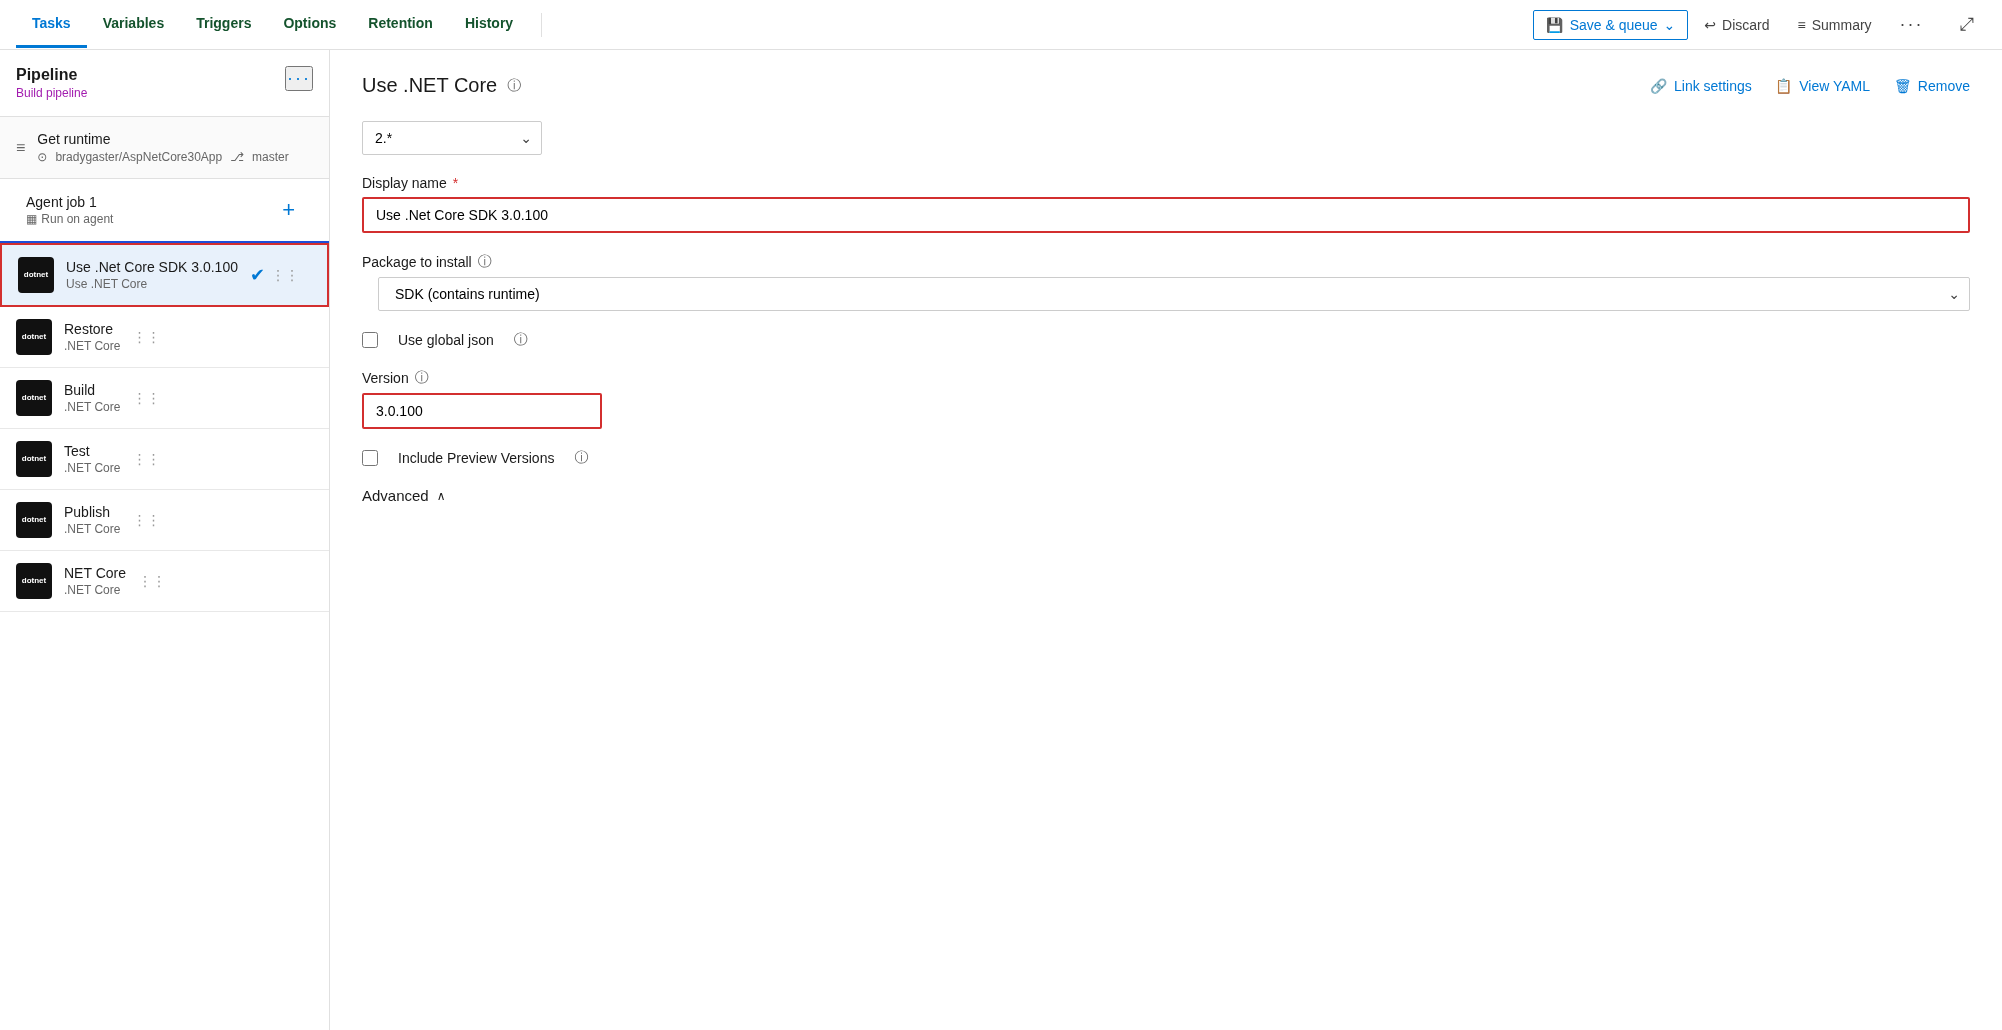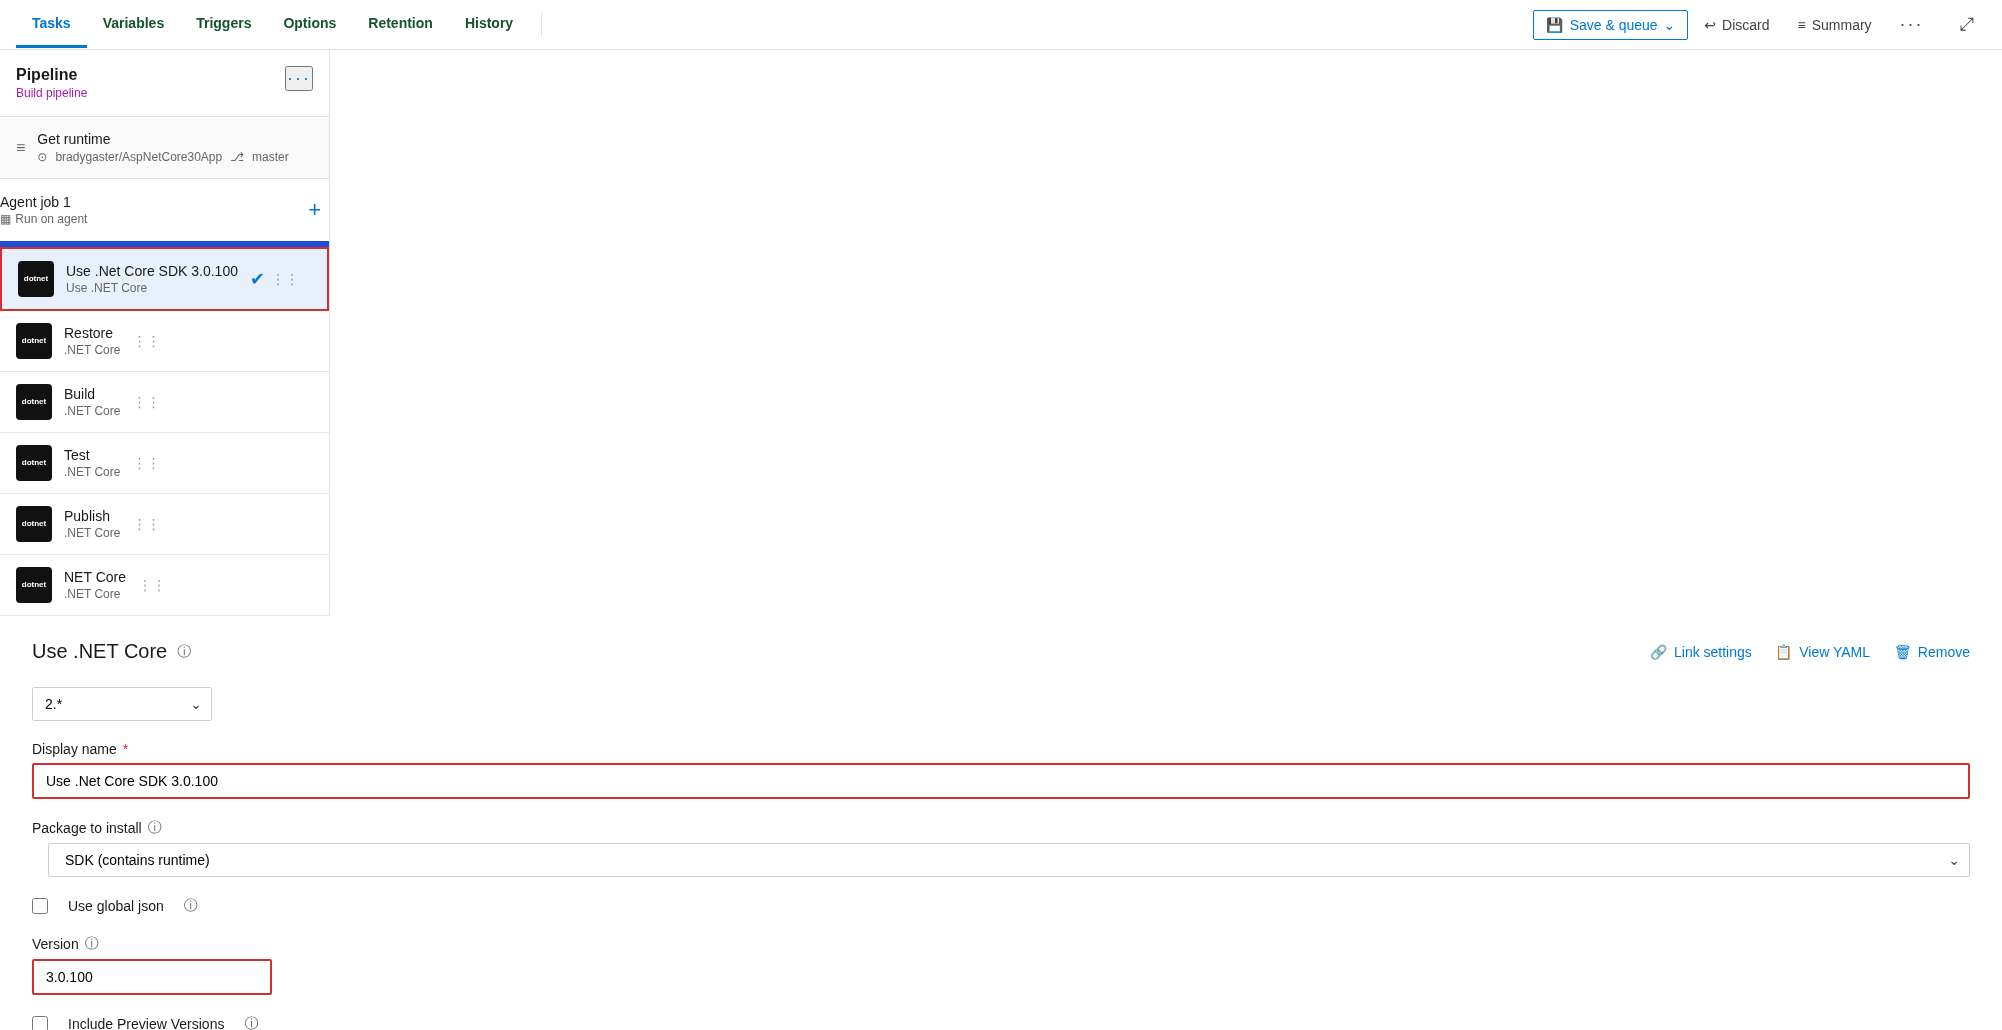--- a/index.html
+++ b/index.html
@@ -28,21 +28,21 @@
       display: flex; align-items: center; gap: 6px; padding: 6px 12px;
       border: 1px solid #0078d4; background: none; cursor: pointer; color: #0078d4;
       font-size: 14px; border-radius: 2px;
     }
     .discard-btn { color: #444; }
     .summary-btn { color: #444; }
     .expand-btn { color: #444; margin-left: 8px; font-size: 18px; }
     .more-btn { color: #444; font-size: 18px; letter-spacing: 2px; }
 
     
-    .main-layout { display: flex; height: calc(100vh - 50px); flex-direction: column; }
+    .main-layout { display: flex; height: calc(100vh - 50px); }
 
     
     .left-panel { width: 330px; border-right: 1px solid #e0e0e0; overflow-y: auto; flex-shrink: 0; }
 
     .pipeline-header {
       display: flex; align-items: flex-start; justify-content: space-between;
       padding: 16px; border-bottom: 1px solid #e0e0e0;
     }
     .pipeline-title { font-size: 16px; font-weight: 600; }
     .pipeline-subtitle { font-size: 12px; color: #a21caf; margin-top: 2px; }
@@ -50,21 +50,21 @@
 
     .get-sources {
       display: flex; align-items: center; gap: 12px;
       padding: 14px 16px; border-bottom: 1px solid #e0e0e0; background: #fafafa;
     }
     .get-sources-title { font-size: 14px; font-weight: 500; }
     .get-sources-meta { font-size: 12px; color: #666; display: flex; align-items: center; gap: 8px; margin-top: 3px; }
 
     .agent-job {
       display: flex; align-items: center; justify-content: space-between;
-      padding: 14px 0; border-bottom: 6px solid #1d4ed8;
+      padding: 14px 26px; border-bottom: 2px solid #1d4ed8;
     }
     .agent-job-title { font-size: 14px; font-weight: 500; }
     .agent-job-subtitle { font-size: 12px; color: #666; margin-top: 2px; display: flex; align-items: center; gap: 4px; }
     .add-btn { color: #0078d4; font-size: 22px; cursor: pointer; border: none; background: none; padding: 4px 8px; }
 
     .task-item {
       display: flex; align-items: center; gap: 12px;
       padding: 12px 16px; border-bottom: 1px solid #e8e8e8; cursor: pointer;
       background: #fff;
     }

